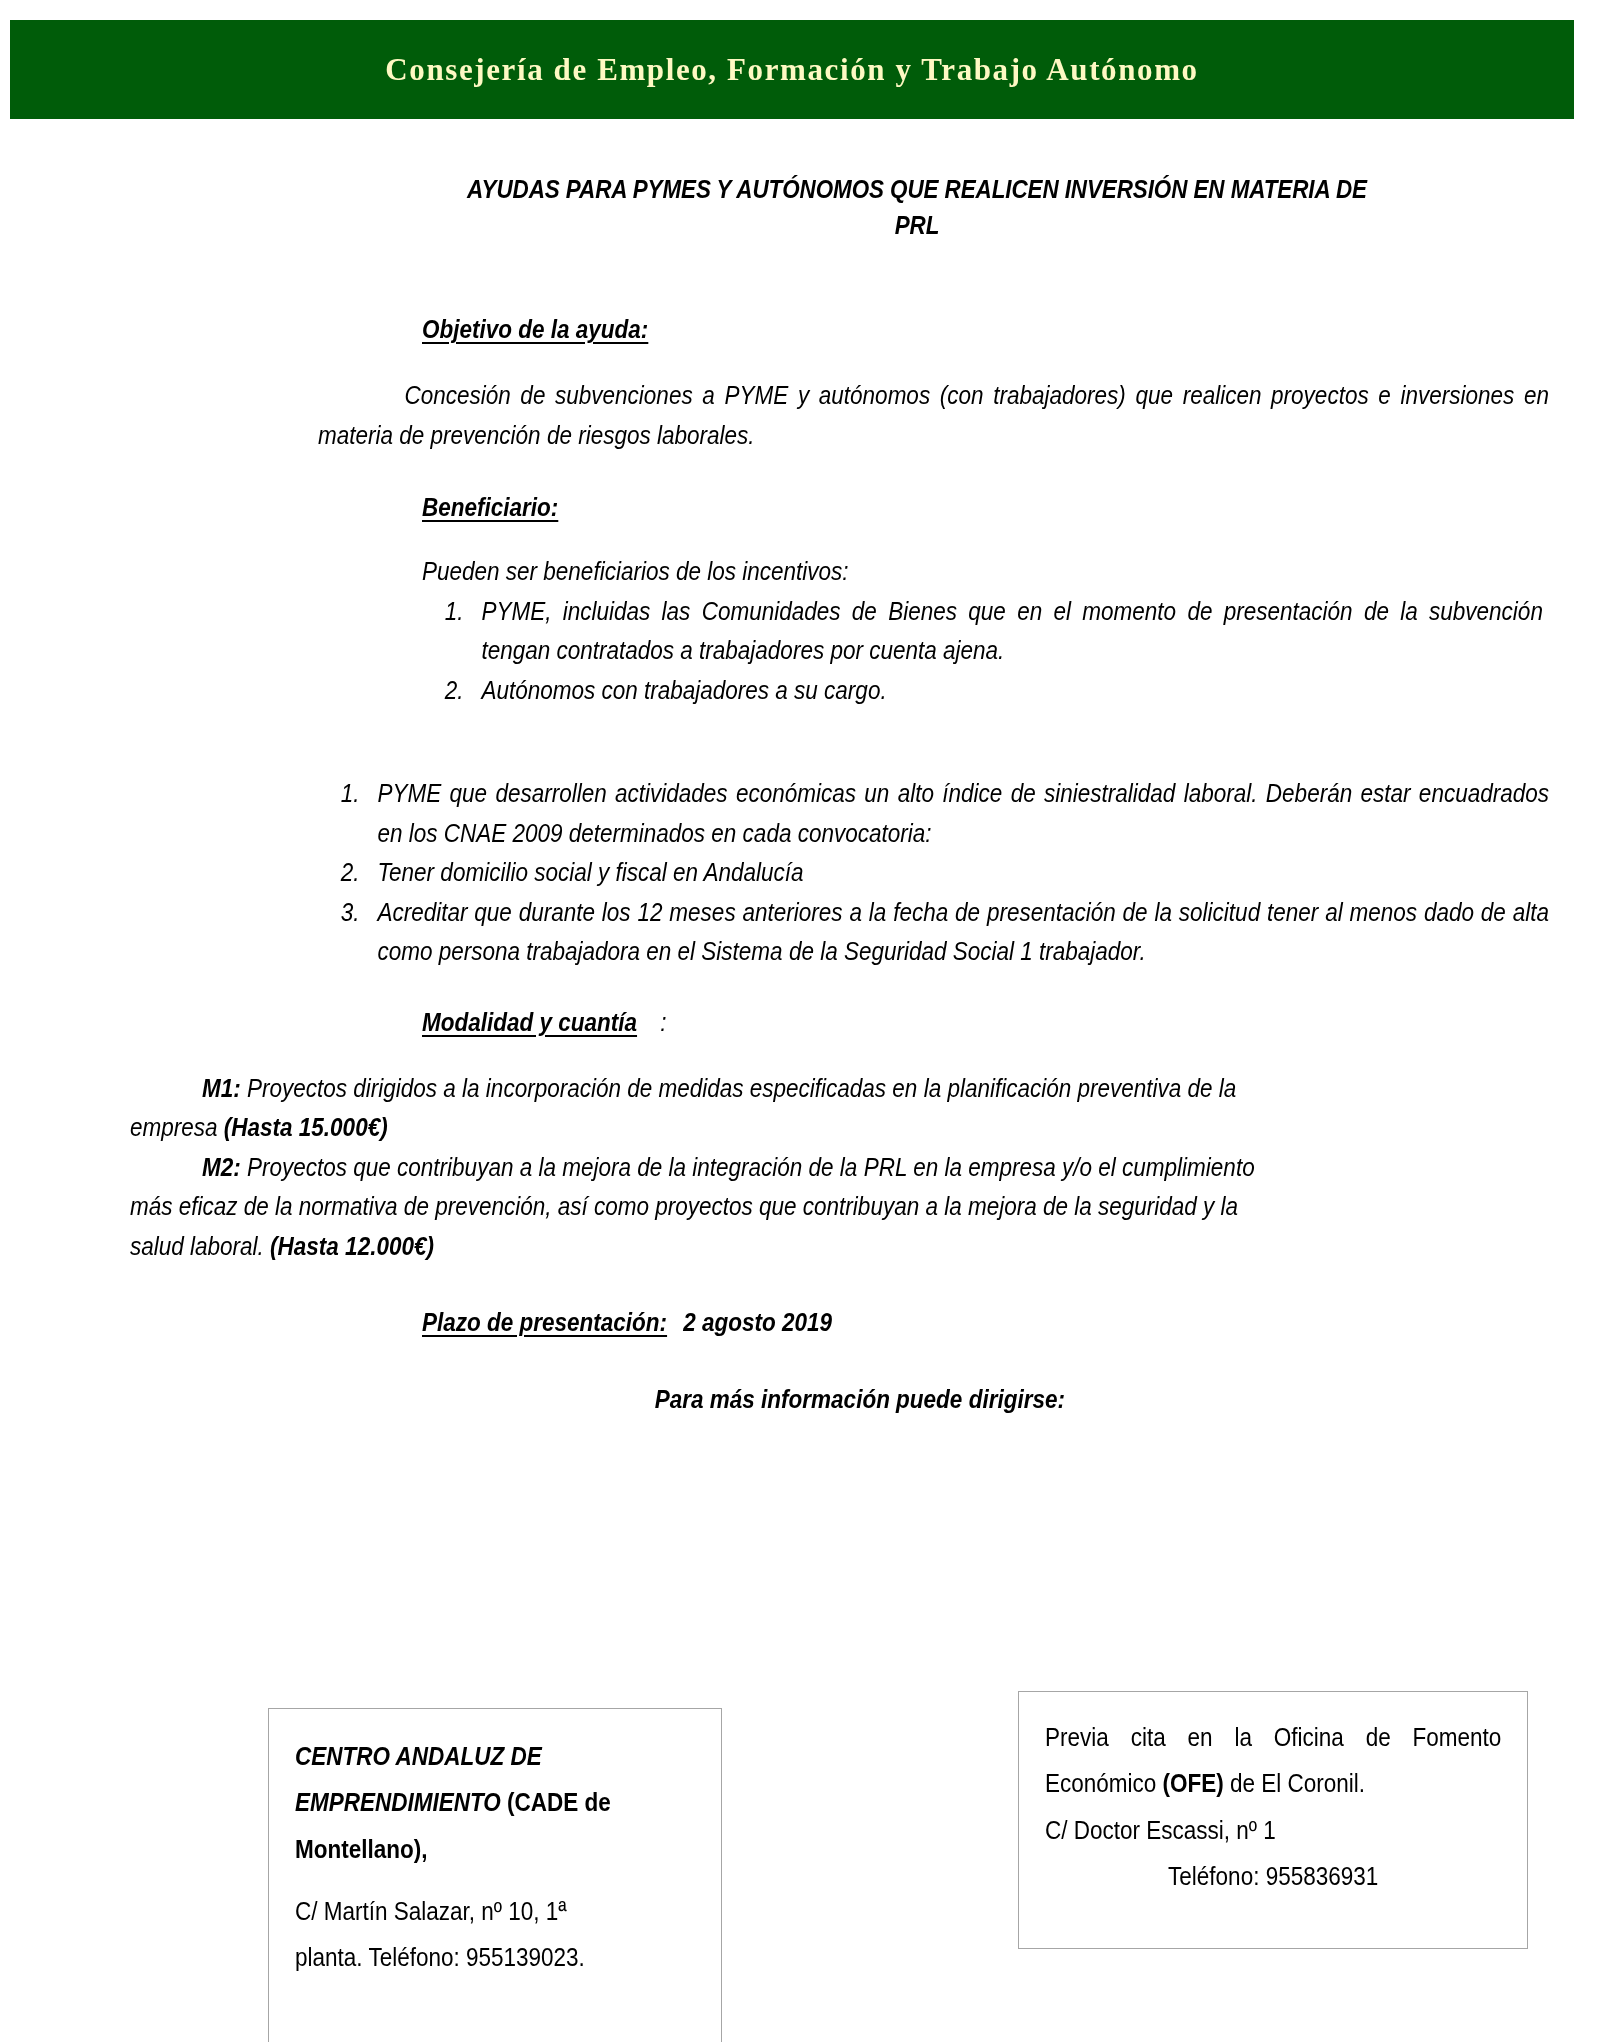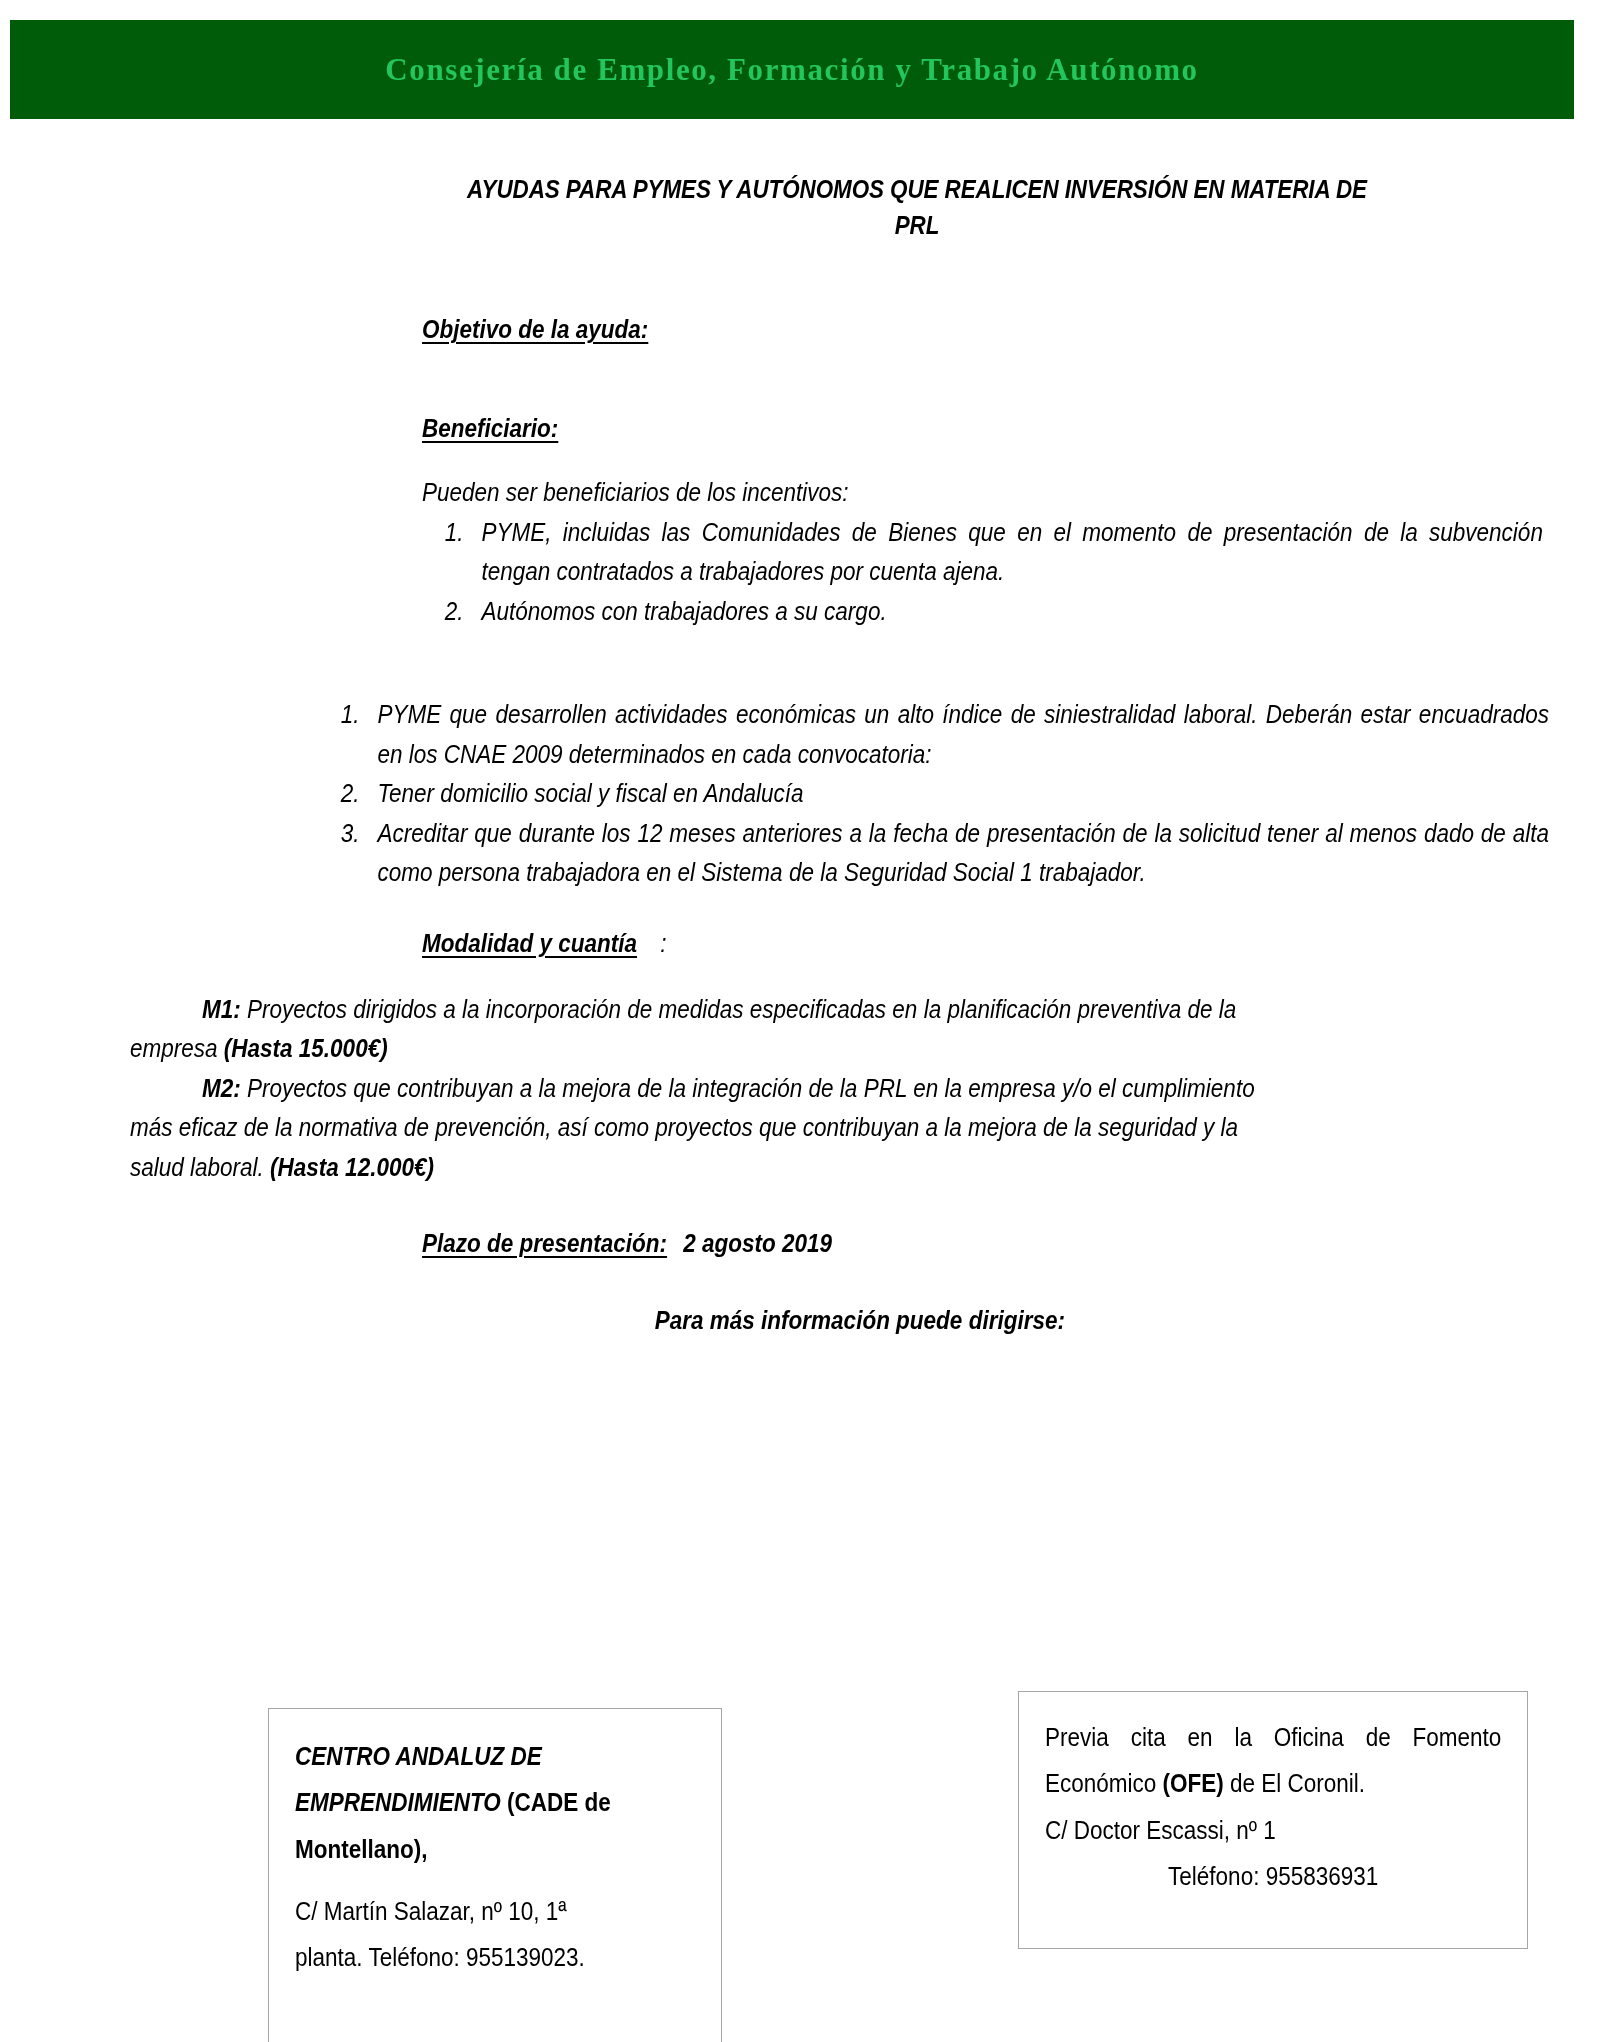--- a/index.html
+++ b/index.html
@@ -197,34 +197,37 @@
   .box-right p.just { text-align: justify; }
   .box-right p.center { text-align: center; }
   .spacer-sm { height: 16px; }
   b { font-weight: bold; }
   i { font-style: italic; }
 </style>
 </head>
 <body>
 
 <div class="header-banner" style="background: rgb(0, 92, 9);">
-  <div class="header-banner-title" style="color: #22c55e;">Consejería de Empleo, Formación y Trabajo Autónomo</div>
+  <div class="header-banner-title" style="color: #fef9c3;">Consejería de Empleo, Formación y Trabajo Autónomo</div>
 </div>
 
 <div class="doc">
   <div class="page-inner">
 
     <div class="doc-title">AYUDAS PARA PYMES Y AUTÓNOMOS QUE REALICEN INVERSIÓN EN MATERIA DE PRL</div>
 
     <div style="height:72px"></div>
     <div class="section-head-wrap">
       <span class="section-head">Objetivo de la ayuda:</span>
     </div>
 
     <div style="height:32px"></div>
+    <div class="body-block">
+      <div class="para just ind-first">Concesión de subvenciones a PYME y autónomos (con trabajadores) que realicen proyectos e inversiones en materia de prevención de riesgos laborales.</div>
+    </div>
 
     <div style="height:38px"></div>
     <div class="section-head-wrap">
       <span class="section-head">Beneficiario:</span>
     </div>
 
     <div style="height:30px"></div>
     <div class="body-block" style="margin-left:292px;width:1120px">
       <div class="para">Pueden ser beneficiarios de los incentivos:</div>
     </div>

